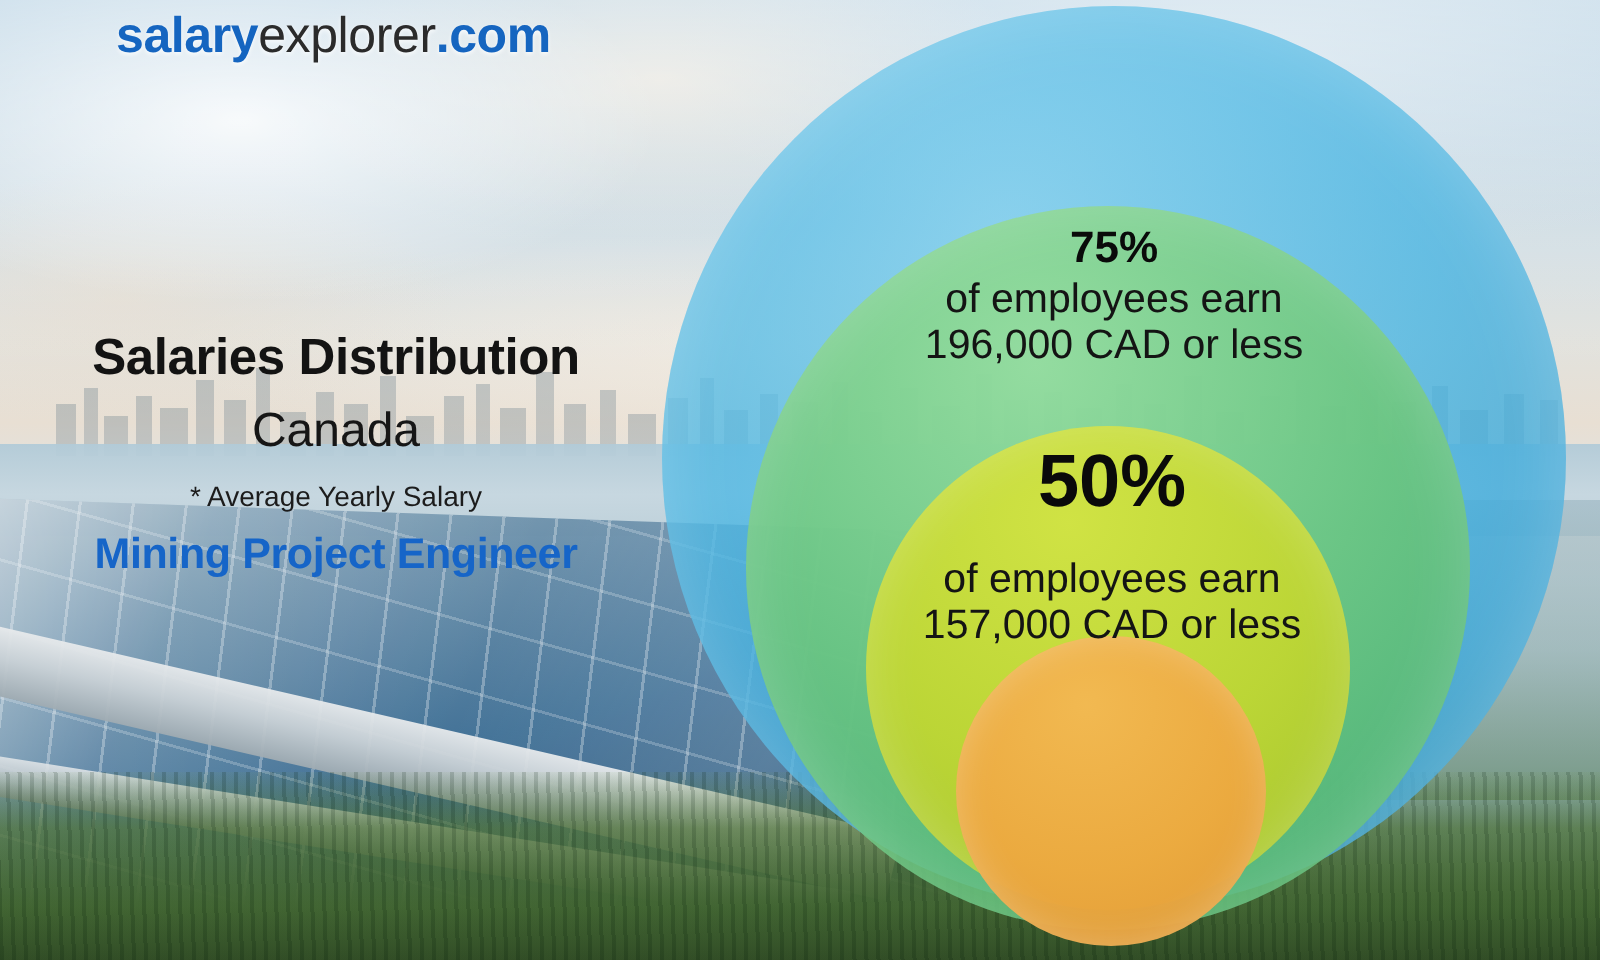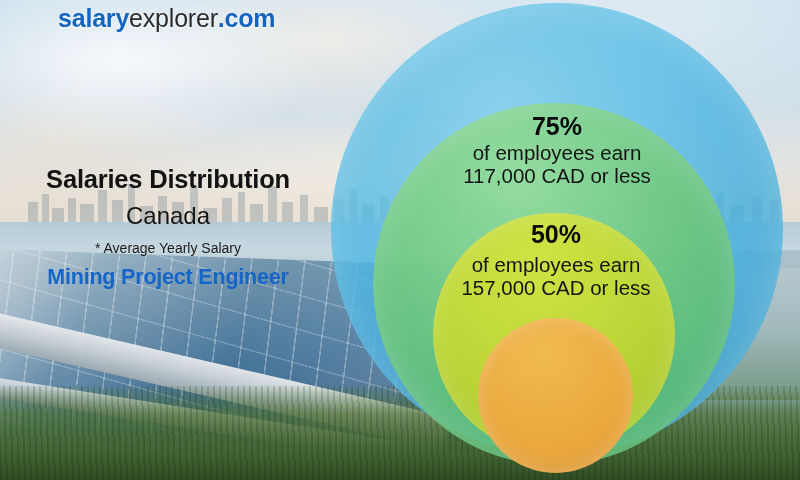--- a/index.html
+++ b/index.html
@@ -211,25 +211,25 @@
     color: #0a0a0a;
     display: block;
   }
   .lbl .ln { display: block; font-weight: 400; }
 
   #lbl100 { left: 410px; top: 12px; width: 295px; }
   #lbl100 .pct { font-size: 27px; margin-bottom: 2px; }
   #lbl100 .ln  { font-size: 20.5px; }
 
   #lbl75 { left: 412px; top: 112px; width: 290px; }
-  #lbl75 .pct { font-size: 25px; margin-bottom: 2px; }
+  #lbl75 .pct { font-size: 22px; margin-bottom: 2px; }
   #lbl75 .ln  { font-size: 20.5px; }
 
   #lbl50 { left: 420px; top: 220px; width: 272px; }
-  #lbl50 .pct { font-size: 25px; margin-bottom: 6px; }
+  #lbl50 .pct { font-size: 37px; margin-bottom: 18px; }
   #lbl50 .ln  { font-size: 20.5px; }
 
   #lbl25 { left: 452px; top: 323px; width: 208px; }
   #lbl25 .pct { font-size: 25px; margin-bottom: 2px; }
   #lbl25 .ln  { font-size: 19px; }
 </style>
 </head>
 <body>
 
 <div id="stage">
@@ -314,21 +314,21 @@
 
   <div class="bubble" id="c100"></div>
   <div class="bubble" id="c75"></div>
   <div class="bubble" id="c50"></div>
   <div class="bubble" id="c25"></div>
 
 
   <div class="lbl" id="lbl75">
     <span class="pct">75%</span>
     <span class="ln">of employees earn</span>
-    <span class="ln">117,000 CAD or less</span>
+    <span class="ln">196,000 CAD or less</span>
   </div>
 
   <div class="lbl" id="lbl50">
     <span class="pct">50%</span>
     <span class="ln">of employees earn</span>
     <span class="ln">157,000 CAD or less</span>
   </div>
 
 
 </div>

